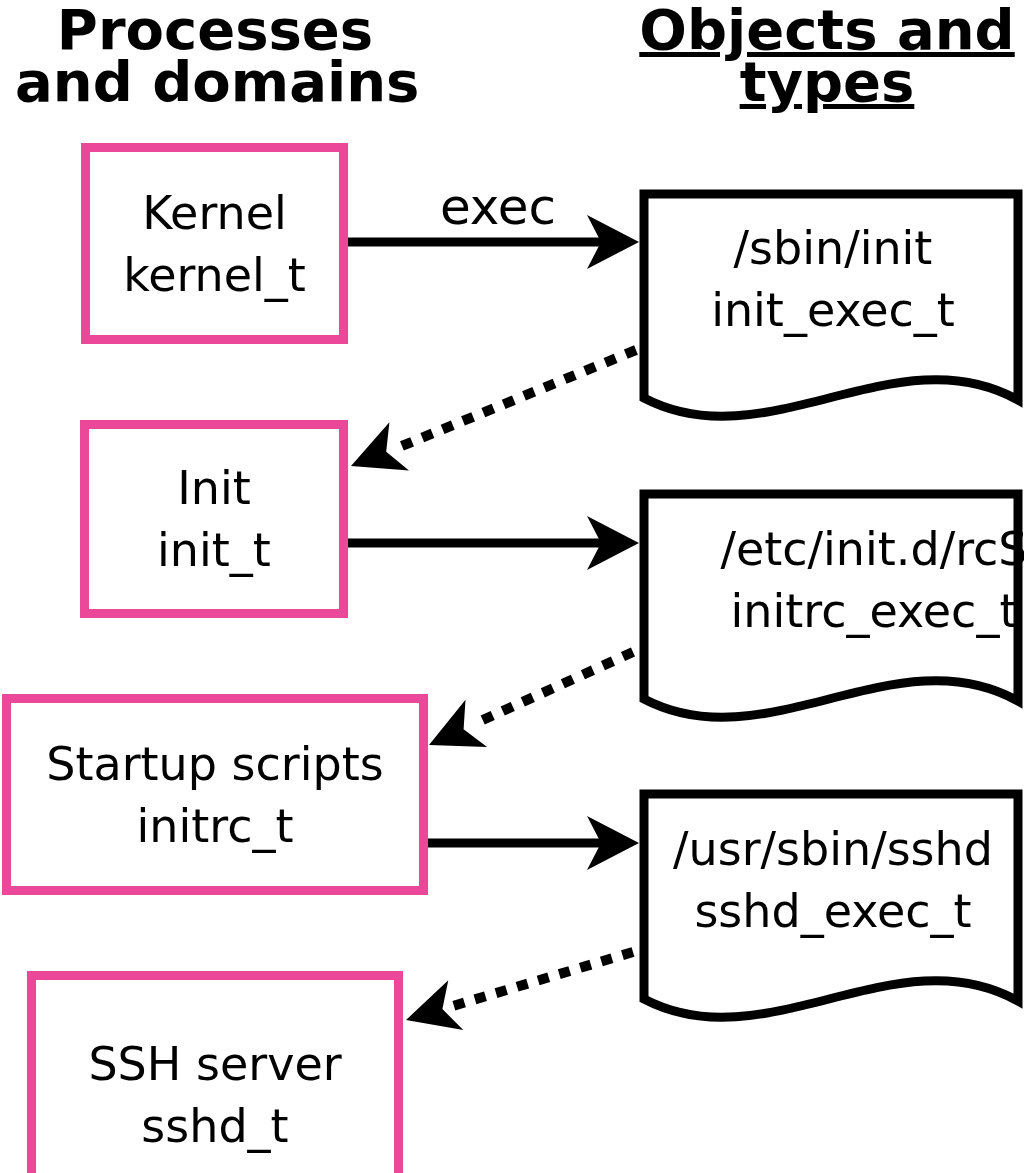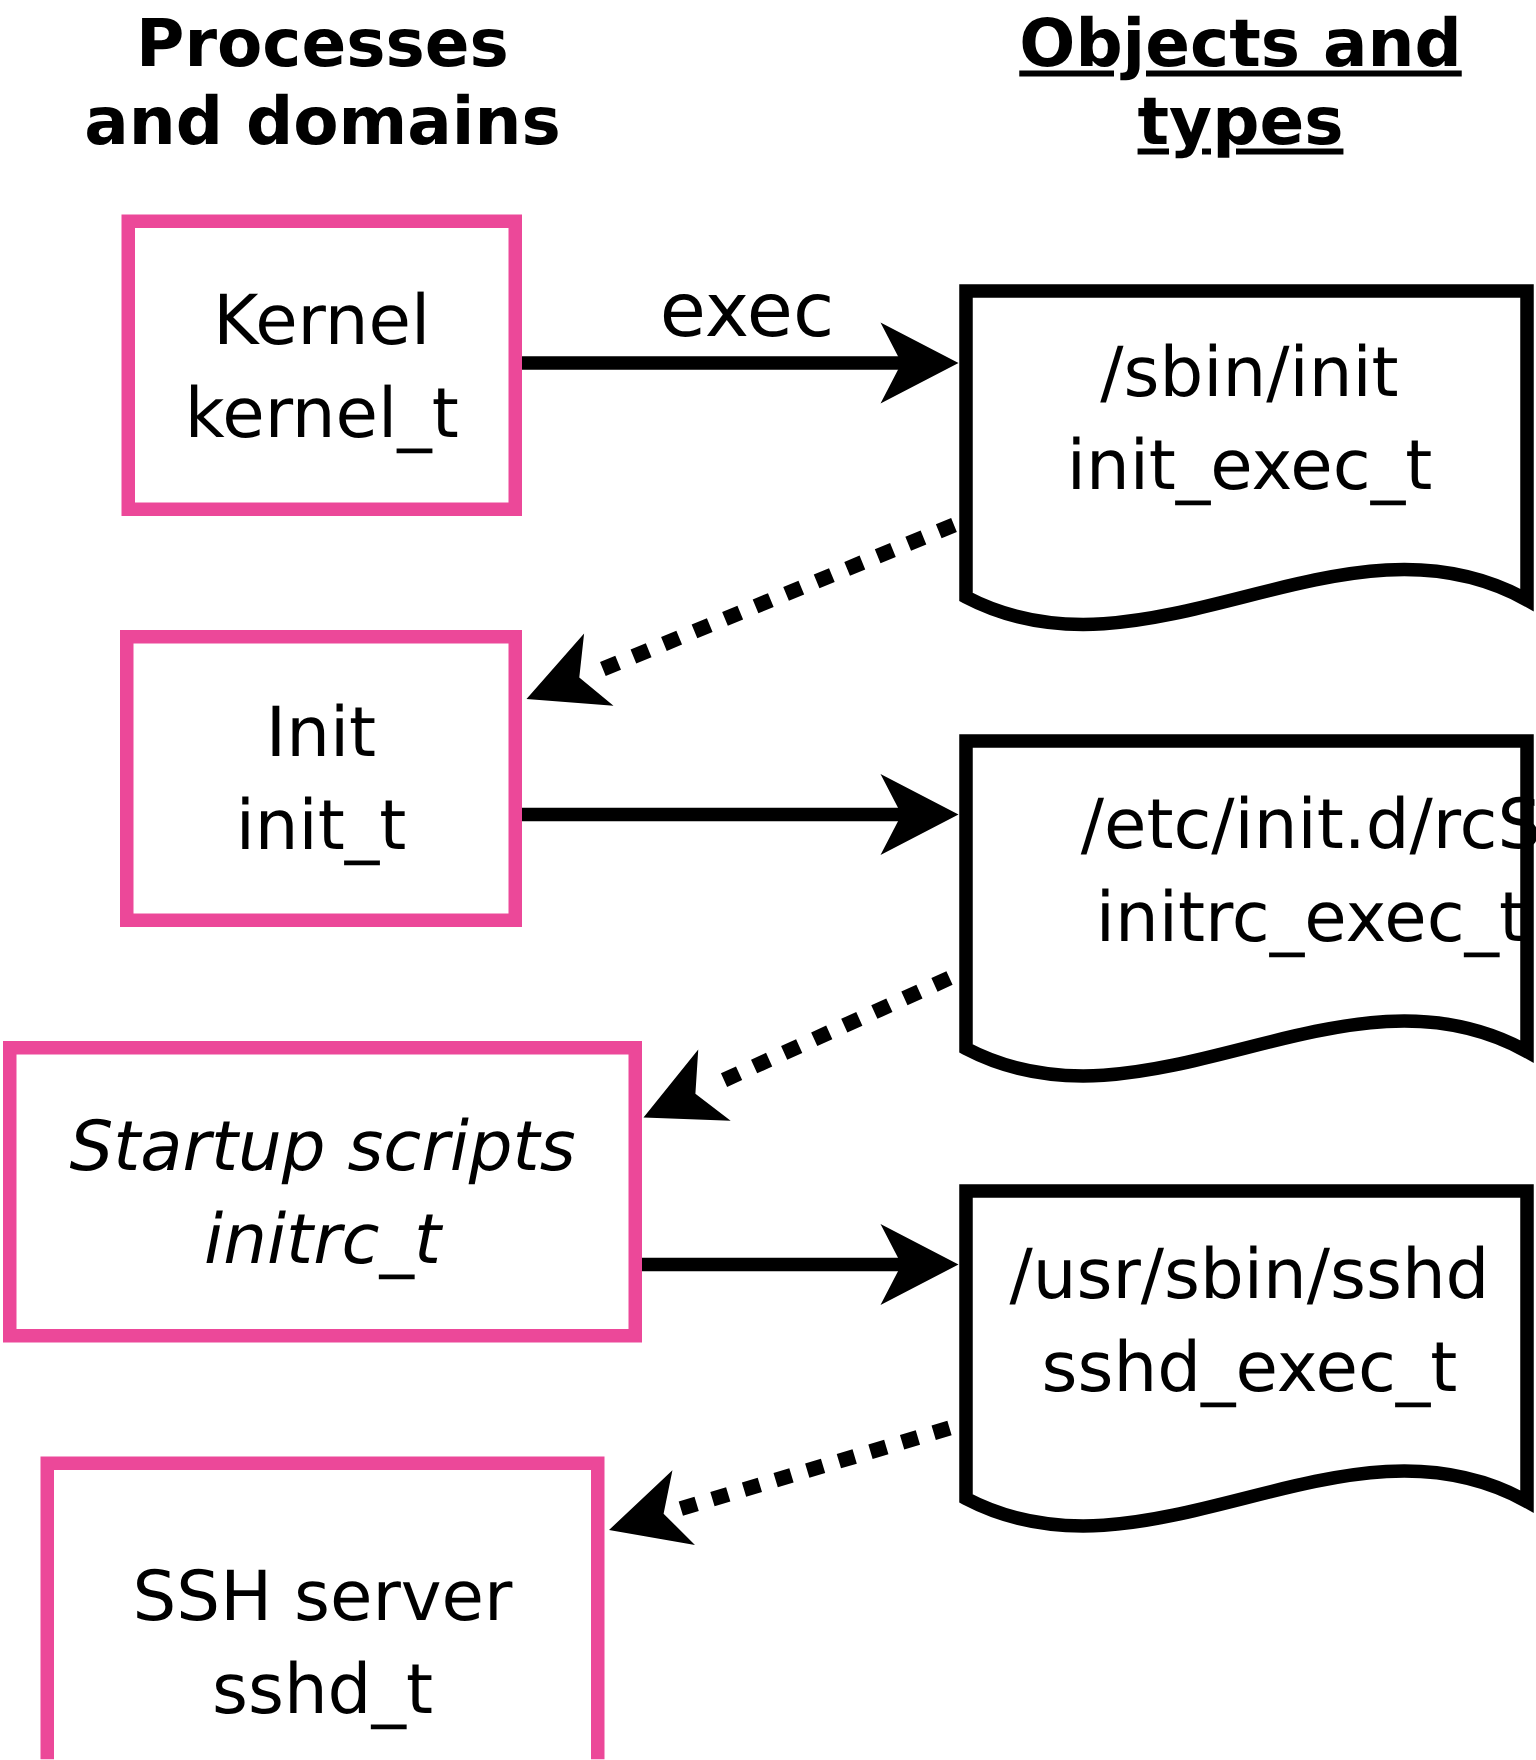--- a/index.html
+++ b/index.html
@@ -21,21 +21,21 @@
     left: 0; top: 0;
     width: 1024px;
     height: 1173px;
     z-index: 1;
   }
   .col-header {
     position: absolute;
     z-index: 3;
     text-align: center;
     font-weight: bold;
-    font-size: 44px;
+    font-size: 56px;
     line-height: 52px;
     white-space: nowrap;
   }
   .col-header span { display: block; }
   .hdr-left  { left: 15px;  top: 4px; width: 400px; }
   .hdr-right { left: 630px; top: 4px; width: 394px; text-decoration: underline; }
 
   .process-box {
     position: absolute;
     z-index: 2;
@@ -46,21 +46,21 @@
     flex-direction: column;
     align-items: center;
     justify-content: center;
     font-size: 46px;
     line-height: 62px;
     text-align: center;
     white-space: nowrap;
   }
   .box-kernel  { left: 81px; top: 143px;  width: 267px; height: 201px; }
   .box-init    { left: 80px; top: 420px;  width: 268px; height: 198px; }
-  .box-startup { left: 2px;  top: 694px;  width: 426px; height: 201px; font-style: italic; }
+  .box-startup { left: 2px;  top: 694px;  width: 426px; height: 201px; }
   .box-ssh     { left: 27px; top: 971px;  width: 376px; height: 248px; }
 
   .doc-label {
     position: absolute;
     z-index: 2;
     left: 648px;
     width: 370px;
     display: flex;
     flex-direction: column;
     align-items: center;

